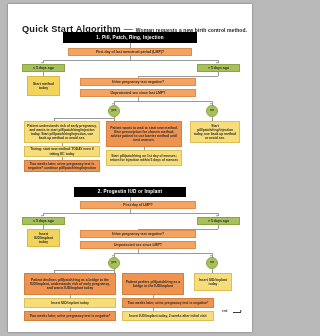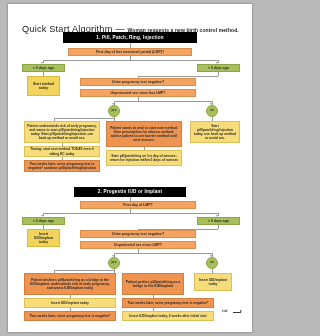--- a/index.html
+++ b/index.html
@@ -11,21 +11,21 @@
   .page{
     position:absolute;left:8px;top:4px;width:244px;height:328px;
     background:#ffffff;box-shadow:0 0 2px rgba(0,0,0,.45);
     overflow:hidden;
   }
   .inner{position:absolute;left:0;top:0;width:244px;height:328px;}
 
   
   .title-row{position:absolute;left:14px;top:14px;white-space:nowrap;}
   .title{
-    font-size:9.2px;font-weight:normal;color:#1a1a1a;letter-spacing:.2px;margin-top:12px;
+    font-size:9.2px;font-weight:bold;color:#1a1a1a;letter-spacing:.2px;margin-top:12px;
   }
   .dash{font-size:9px;color:#1a1a1a;padding:0 3px;}
   .subtitle{font-size:5px;font-weight:bold;color:#1a1a1a;letter-spacing:.1px;}
 
   
   .node{
     position:absolute;box-sizing:border-box;
     display:flex;align-items:center;justify-content:center;
     text-align:center;line-height:1.22;
     padding:1px 2px;overflow:hidden;

